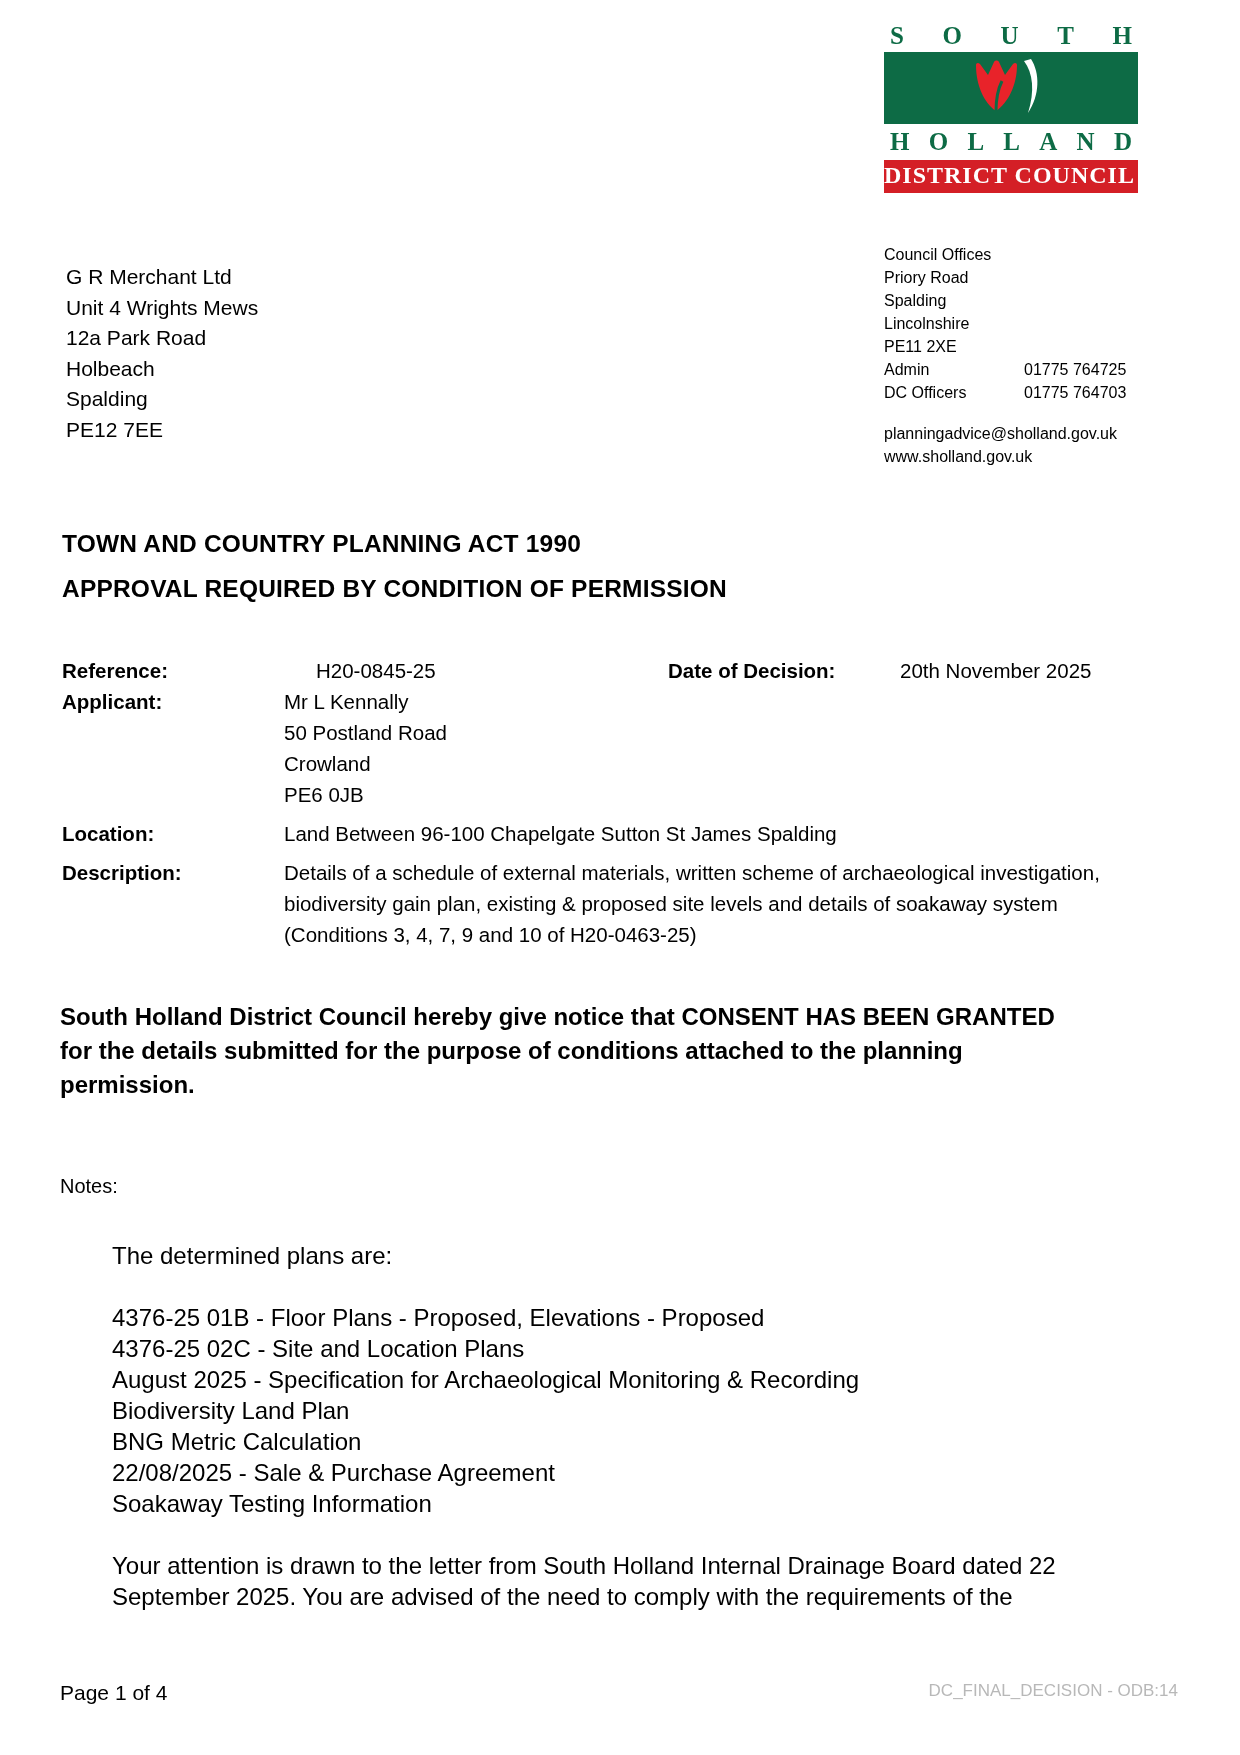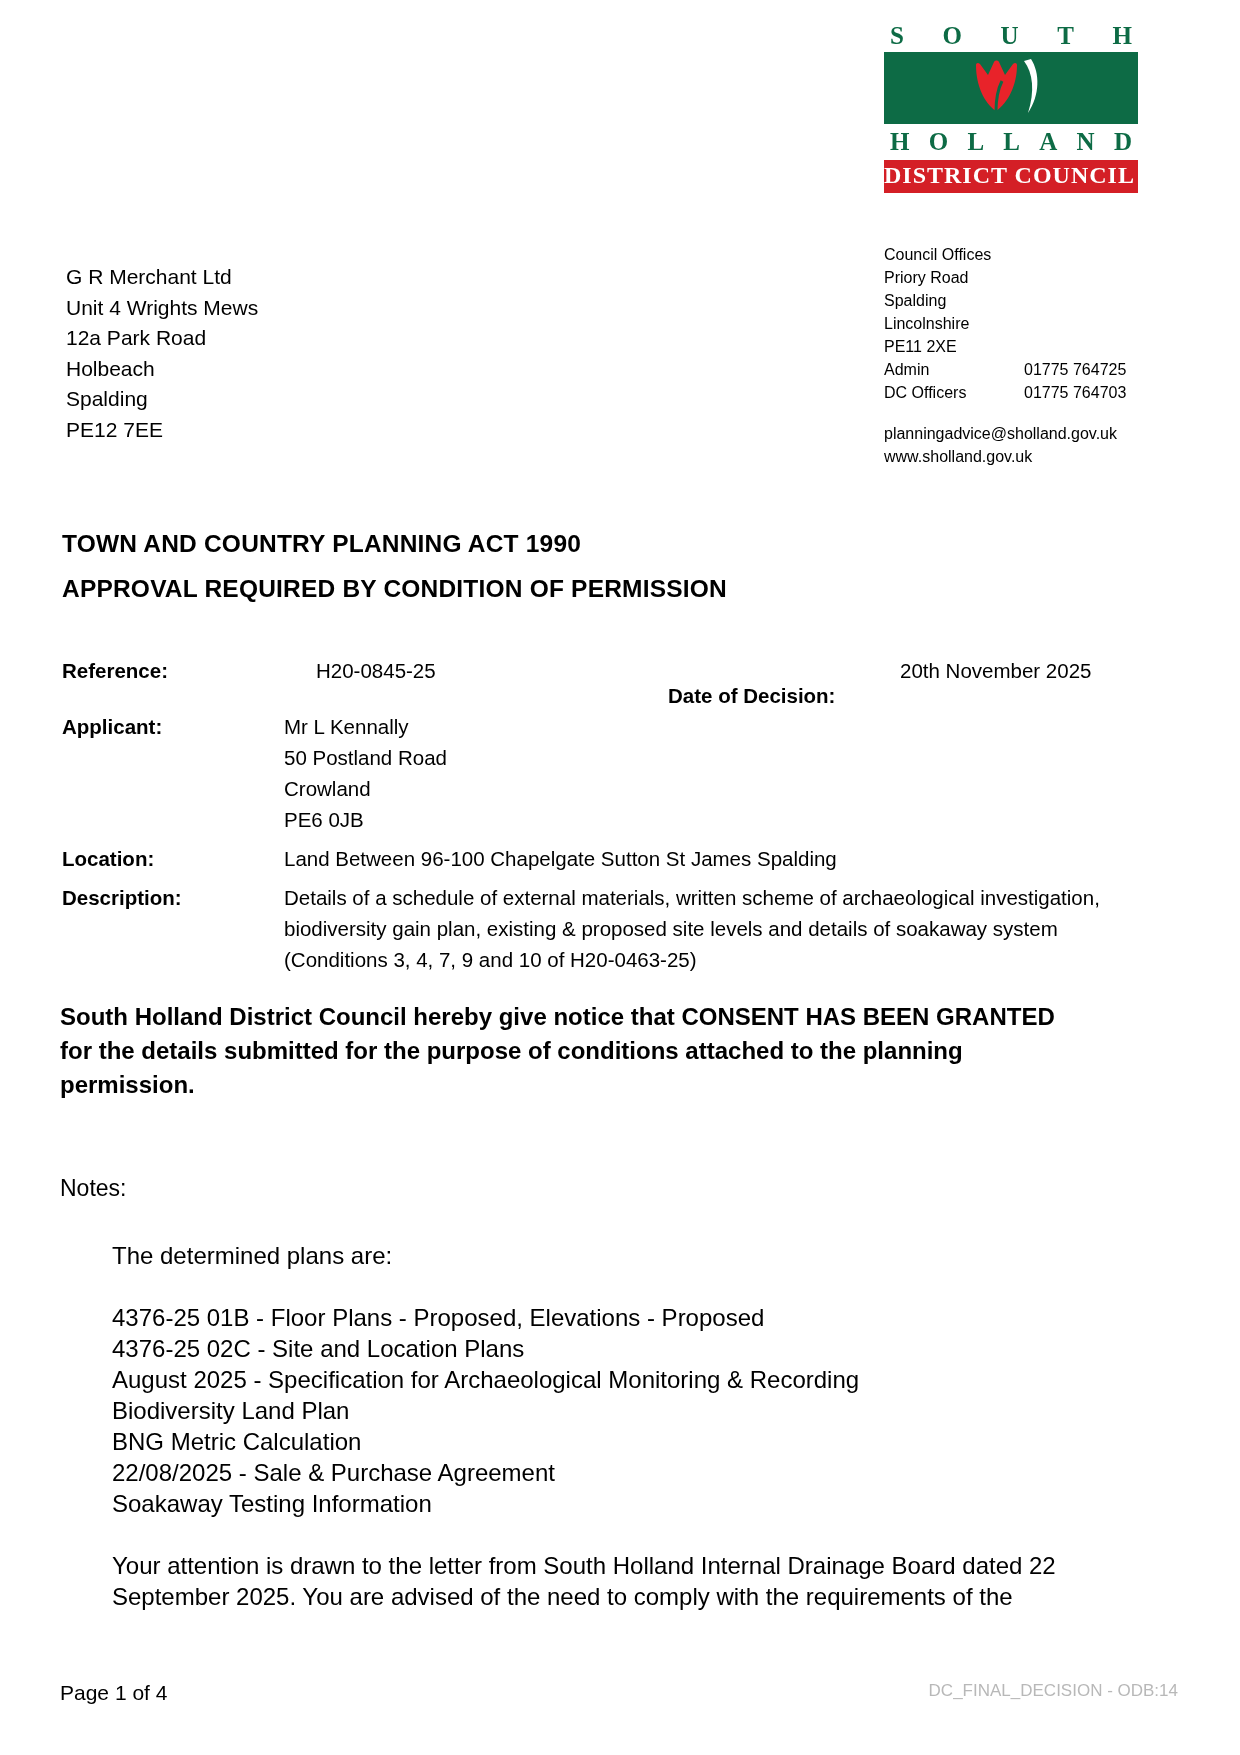--- a/index.html
+++ b/index.html
@@ -129,21 +129,20 @@
     flex: 0 0 222px;
   }
   .details .dvalue {
     flex: 1 1 auto;
   }
   .details .date-label {
     font-weight: bold;
     margin-left: 52px;
     width: 232px;
     flex: 0 0 232px;
-    margin-top: 25px;
   }
   .details .date-value { flex: 0 0 auto; }
   .applicant-lines { line-height: 31px; }
   .spacer-8 { height: 8px; }
 
   
   .consent {
     position: absolute;
     top: 1000px;
     left: 60px;
@@ -151,21 +150,21 @@
     font-size: 24px;
     font-weight: bold;
     line-height: 34px;
   }
 
   
   .notes-label {
     position: absolute;
     top: 1175px;
     left: 60px;
-    font-size: 23px;
+    font-size: 20px;
   }
   .notes-body {
     position: absolute;
     top: 1240px;
     left: 112px;
     width: 1000px;
     font-size: 24px;
     line-height: 31px;
   }
   .notes-body .blank { height: 31px; }

